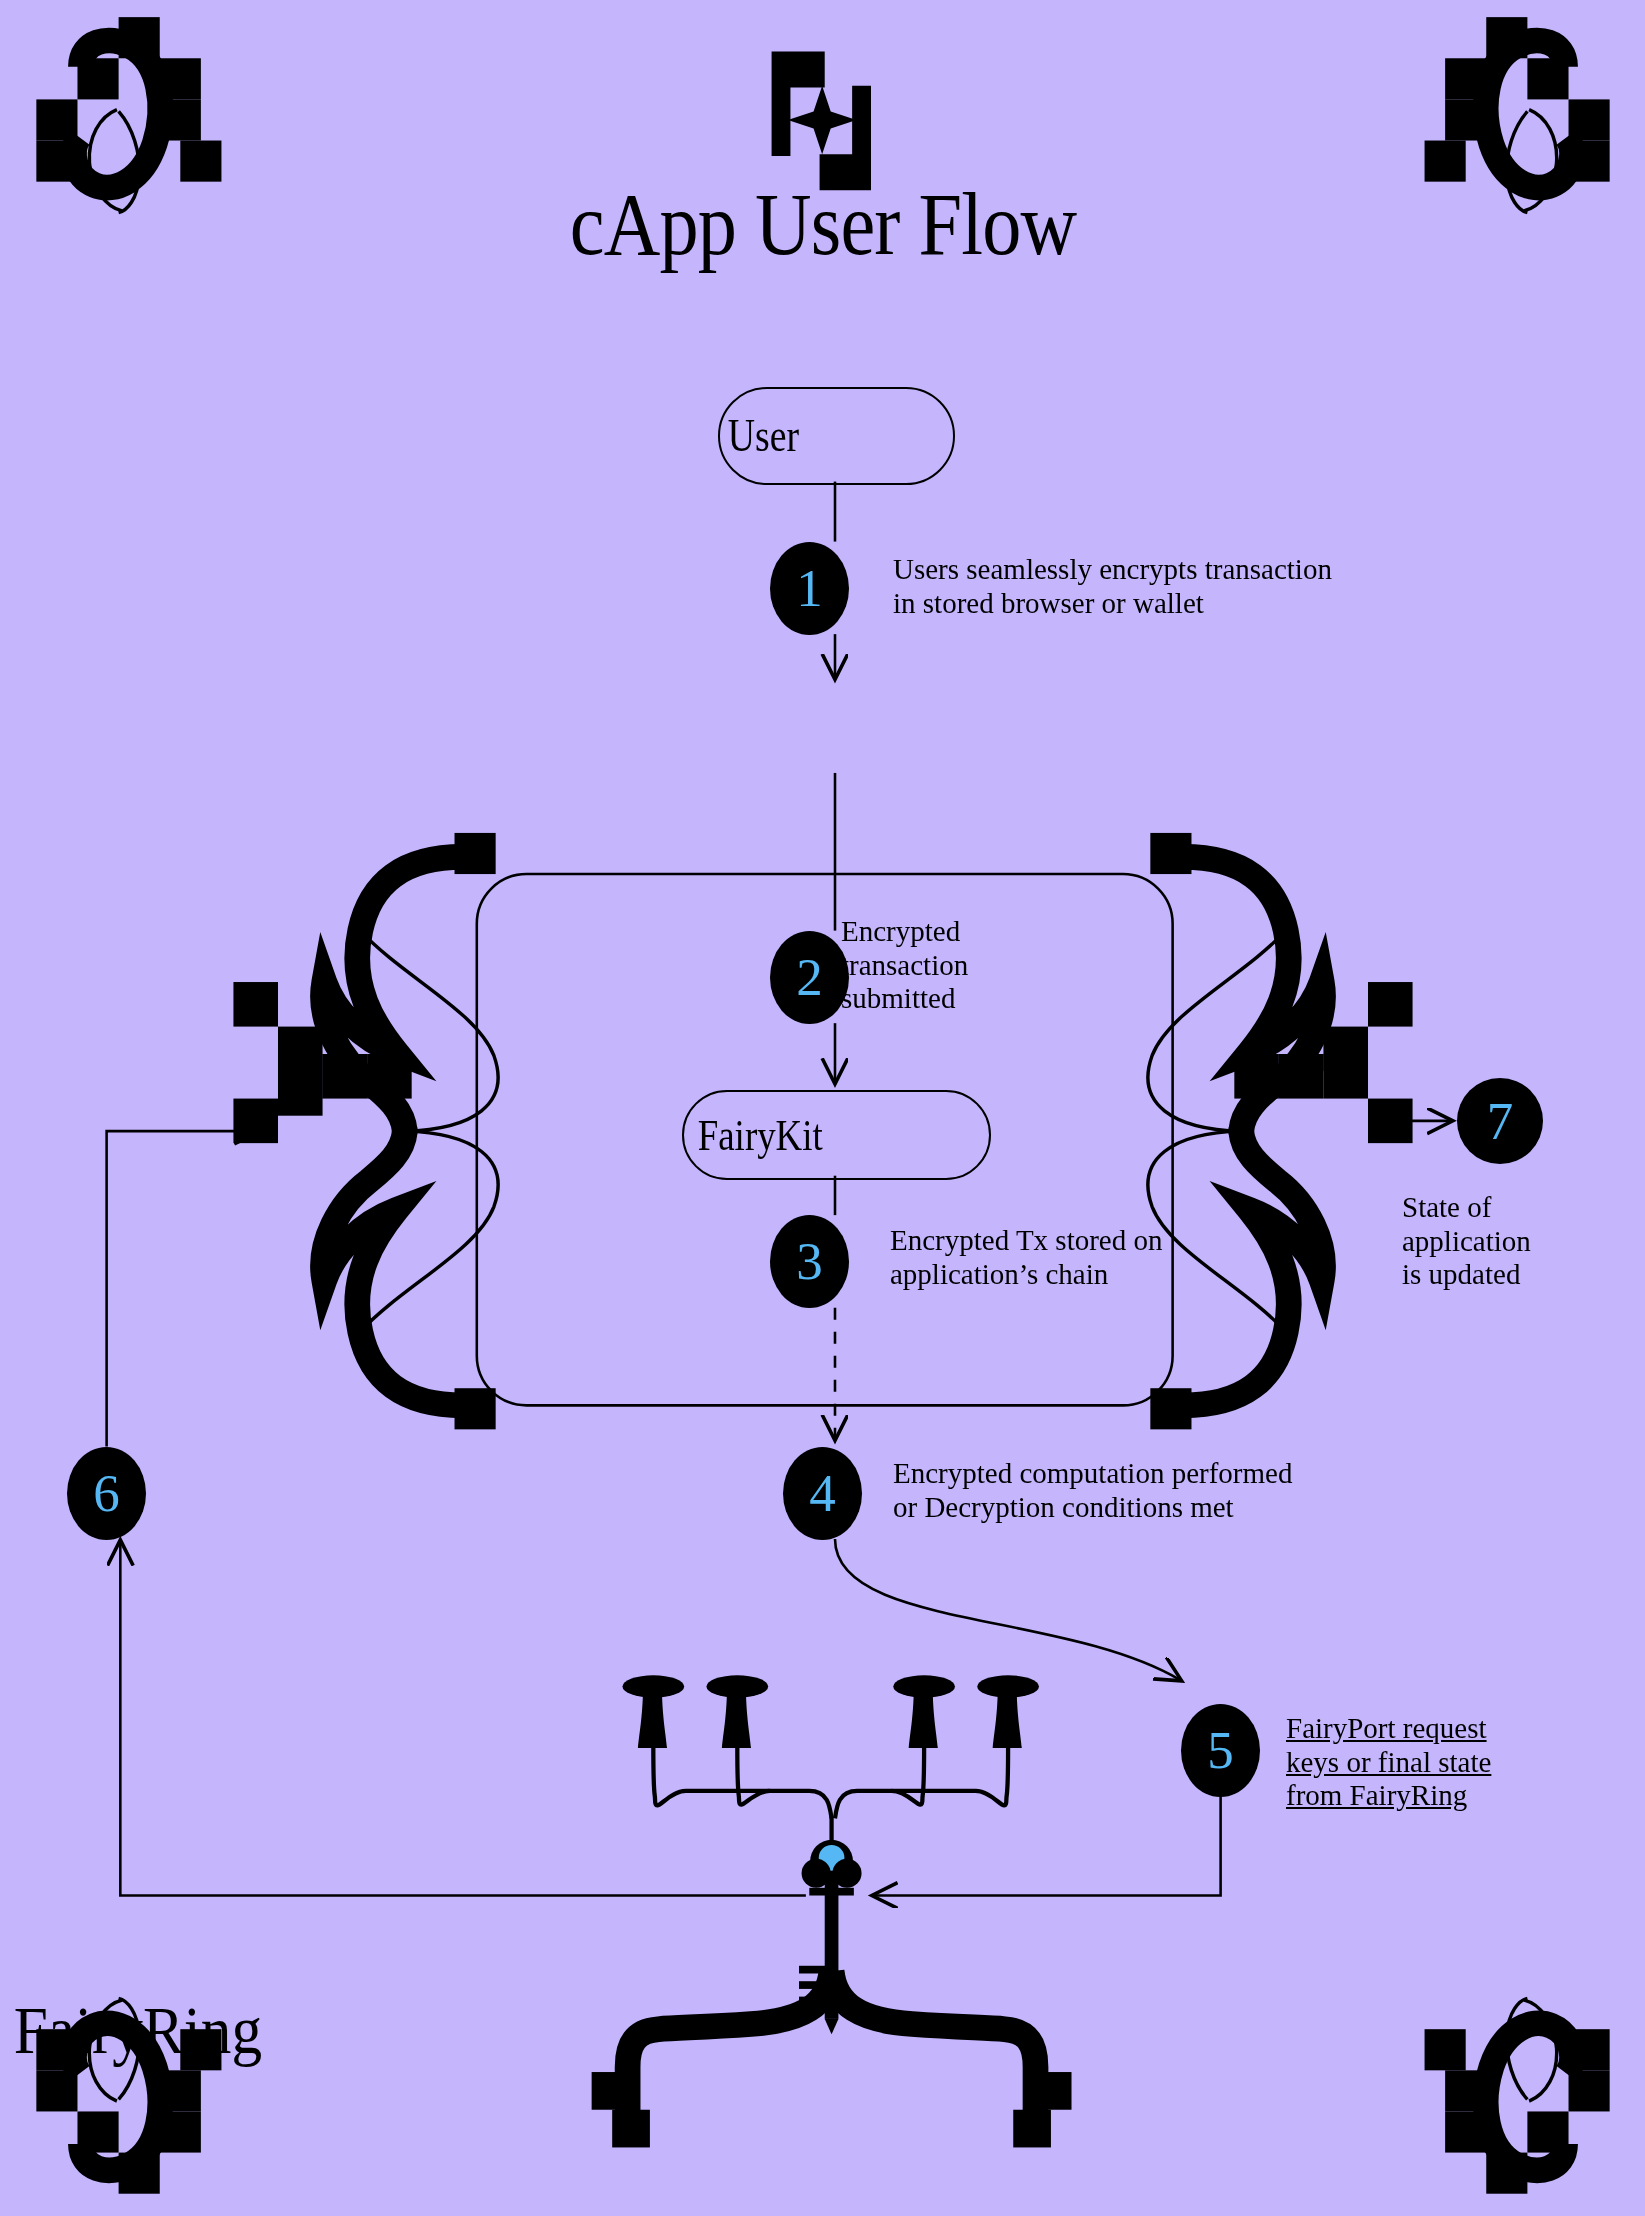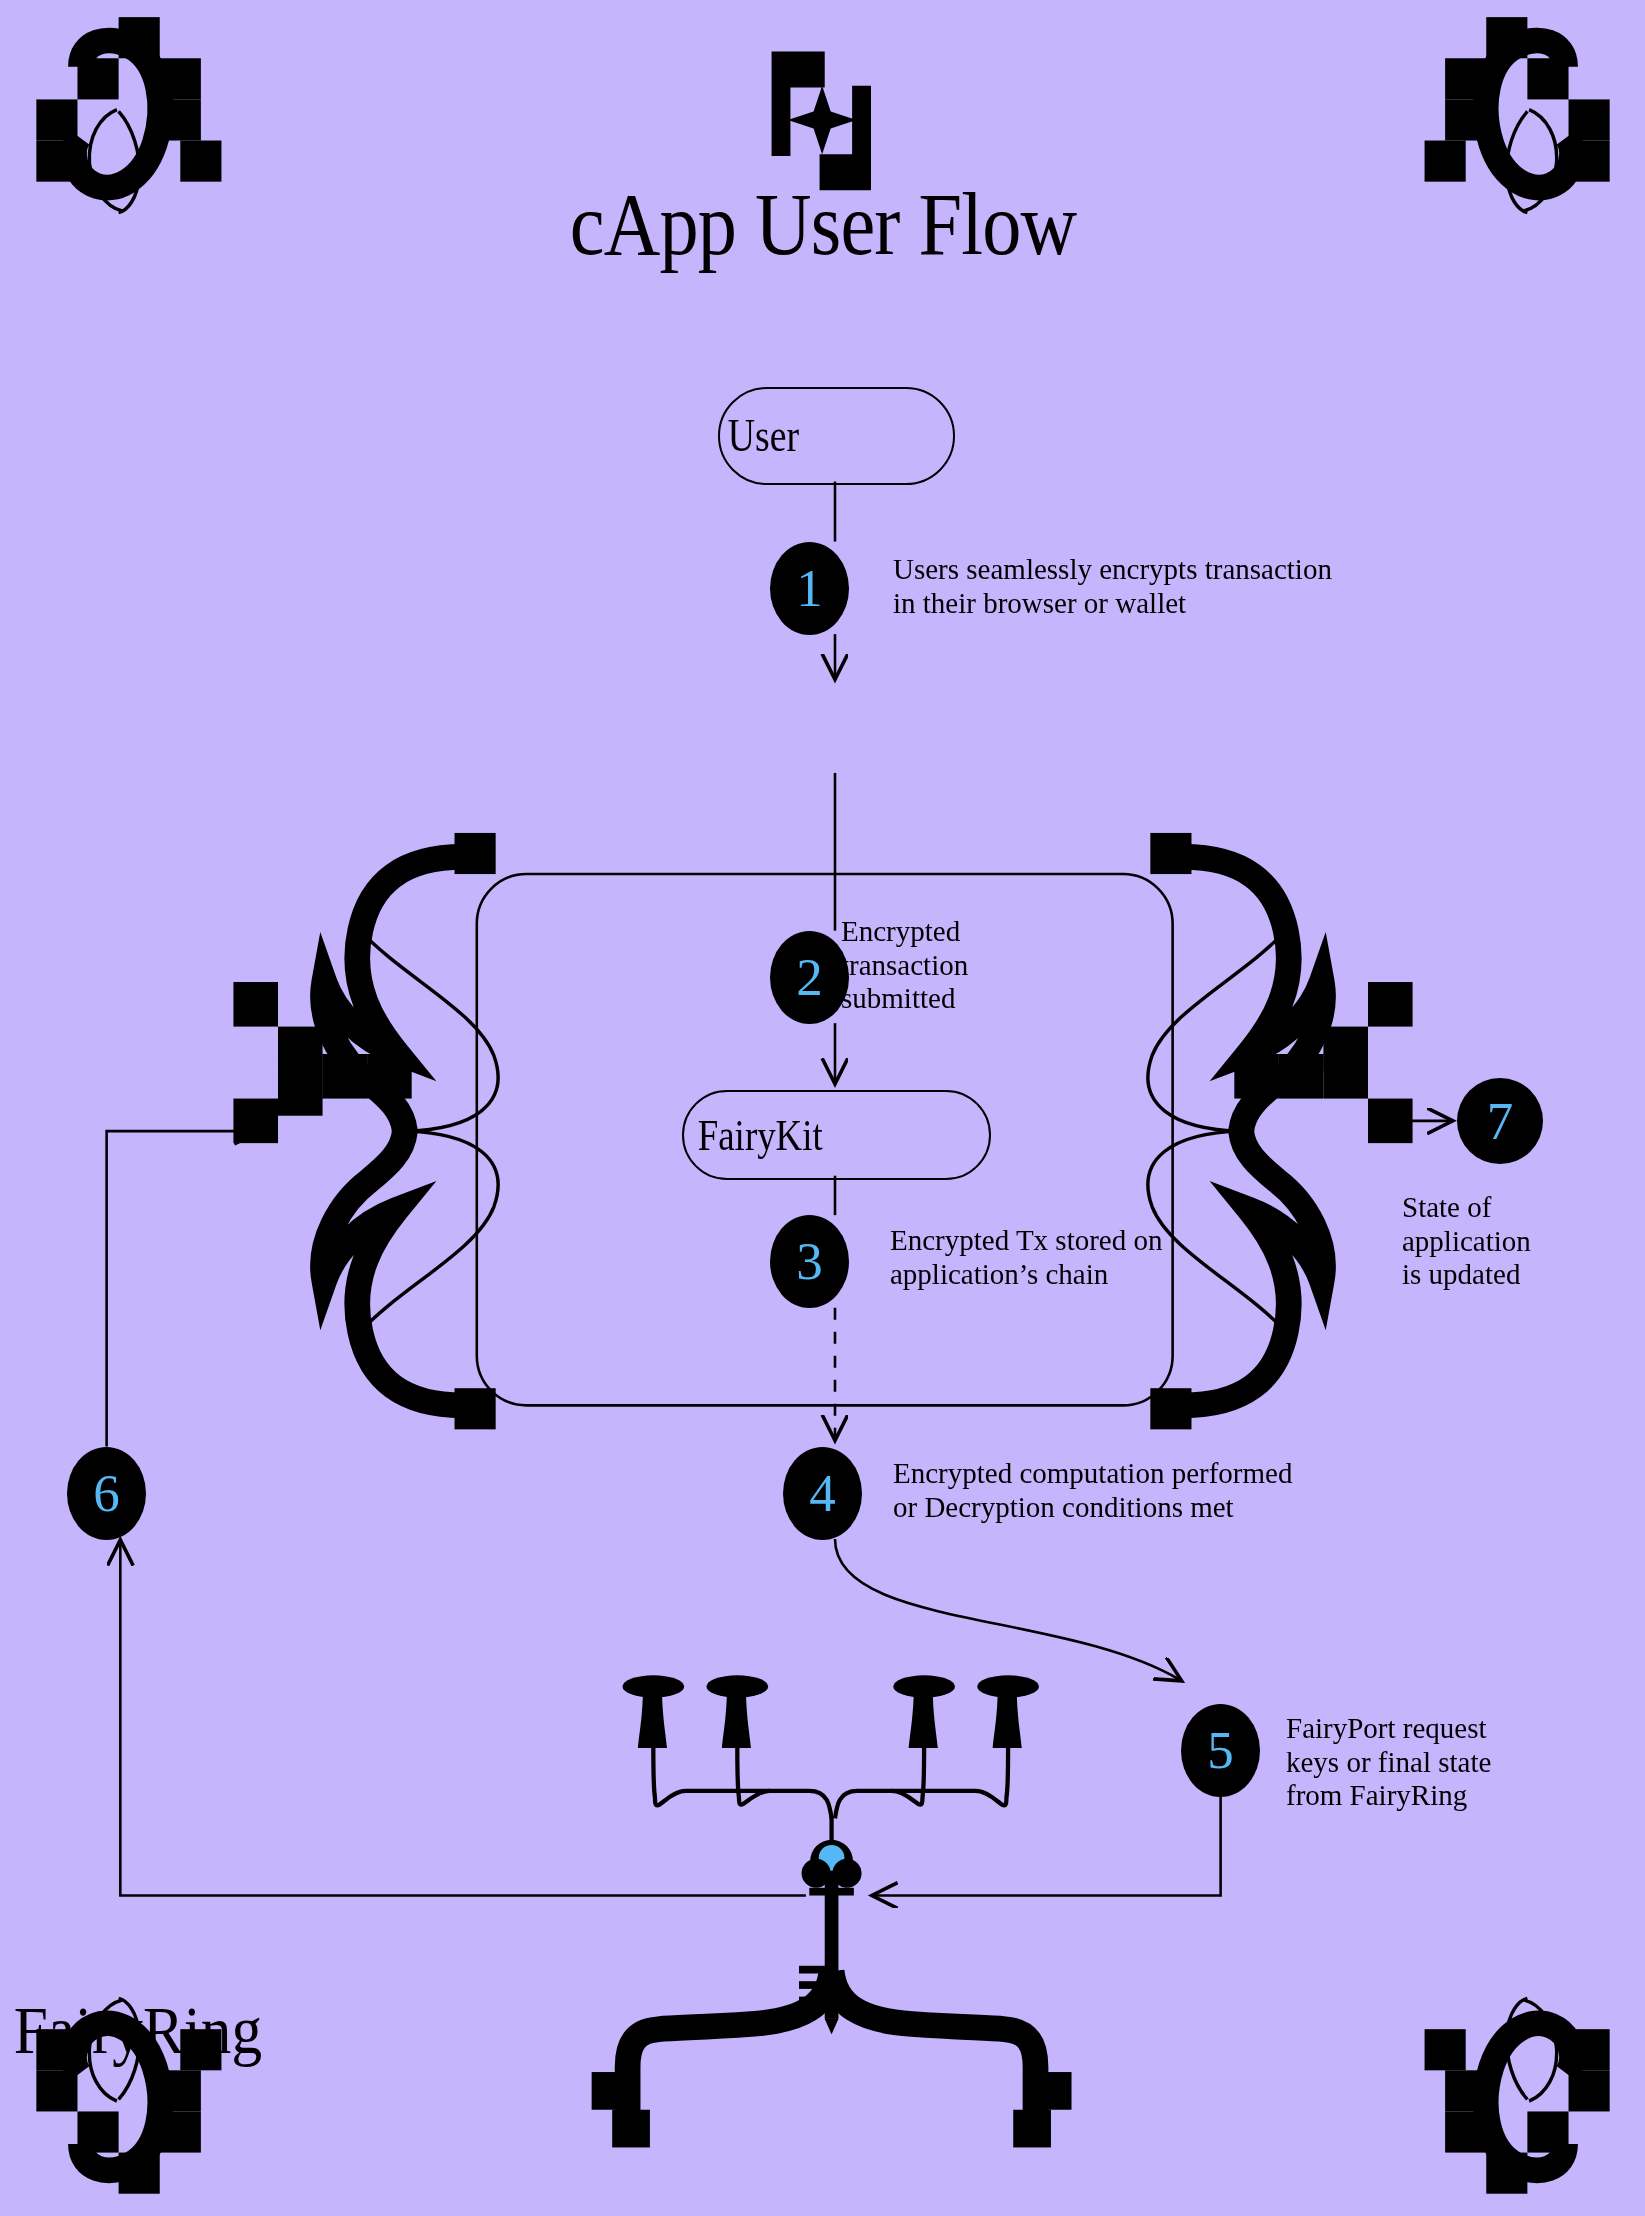--- a/index.html
+++ b/index.html
@@ -61,21 +61,21 @@
   .caption{
     position:absolute;color:#000;
     font-family:"Liberation Serif", serif;
     font-size:29px;line-height:1.16;
     white-space:pre-line;
   }
   #cap-1{left:893px;top:553px;}
   #cap-2{left:841px;top:915px;}
   #cap-3{left:890px;top:1224px;}
   #cap-4{left:893px;top:1457px;}
-  #cap-5{left:1286px;top:1712px;}
+  #cap-5{left:1286px;top:1712px;text-decoration:underline;}
   #cap-6{left:178px;top:1457px;}
   #cap-7{left:1402px;top:1191px;}
 
   
   #fairyring-label{
     position:absolute;left:0;top:1996px;width:1646px;text-align:left;
     font-family:"Liberation Serif", serif;
     font-size:68px;color:#000;line-height:1;
   }
   #fairyring-label span{display:inline-block;transform:scaleX(.9);}
@@ -316,21 +316,21 @@
 
   <div class="step" id="step-1">1</div>
   <div class="step" id="step-2">2</div>
   <div class="step" id="step-3">3</div>
   <div class="step" id="step-4">4</div>
   <div class="step" id="step-5">5</div>
   <div class="step" id="step-6">6</div>
   <div class="step" id="step-7">7</div>
 
   <div class="caption" id="cap-1">Users seamlessly encrypts transaction
-in their browser or wallet</div>
+in stored browser or wallet</div>
   <div class="caption" id="cap-2">Encrypted
 transaction
 submitted</div>
   <div class="caption" id="cap-4">Encrypted computation performed
 or Decryption conditions met</div>
   <div class="caption" id="cap-3">Encrypted Tx stored on
 application’s chain</div>
   <div class="caption" id="cap-5">FairyPort request
 keys or final state
 from FairyRing</div>

